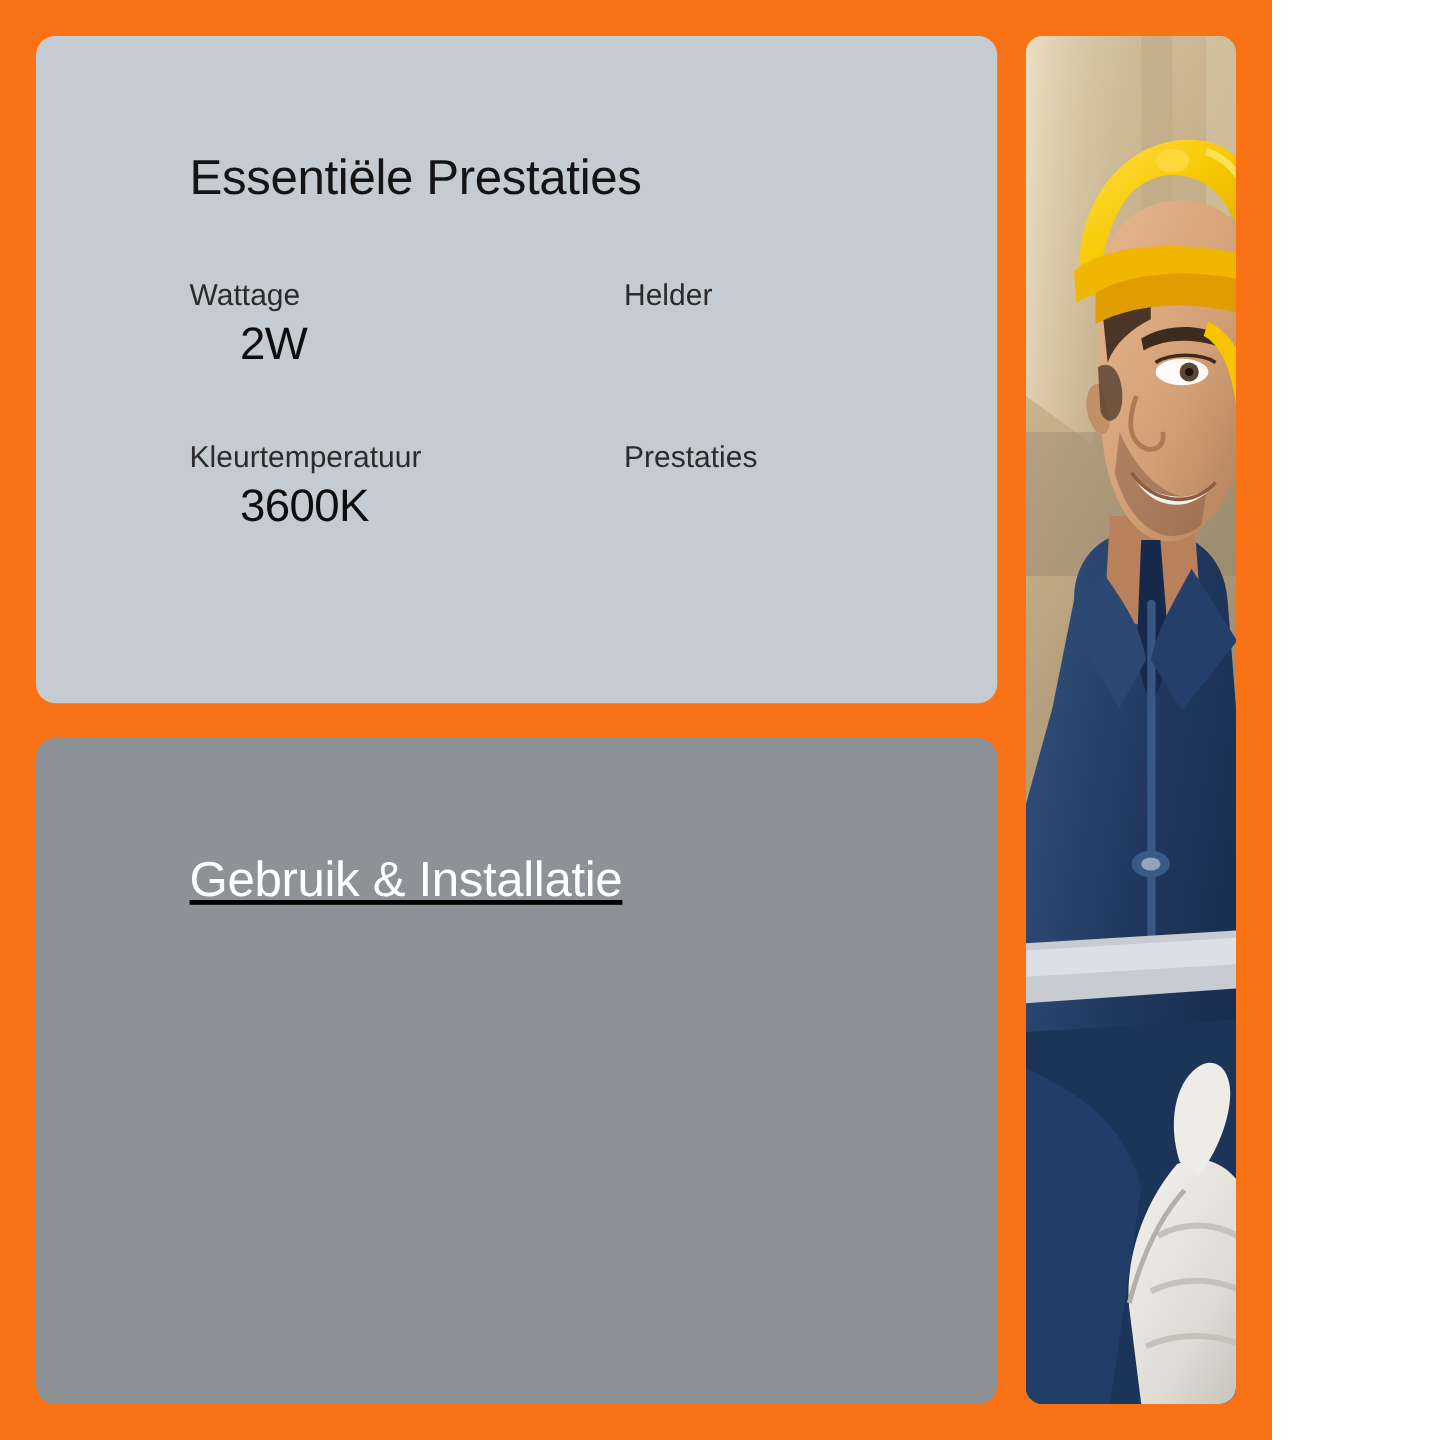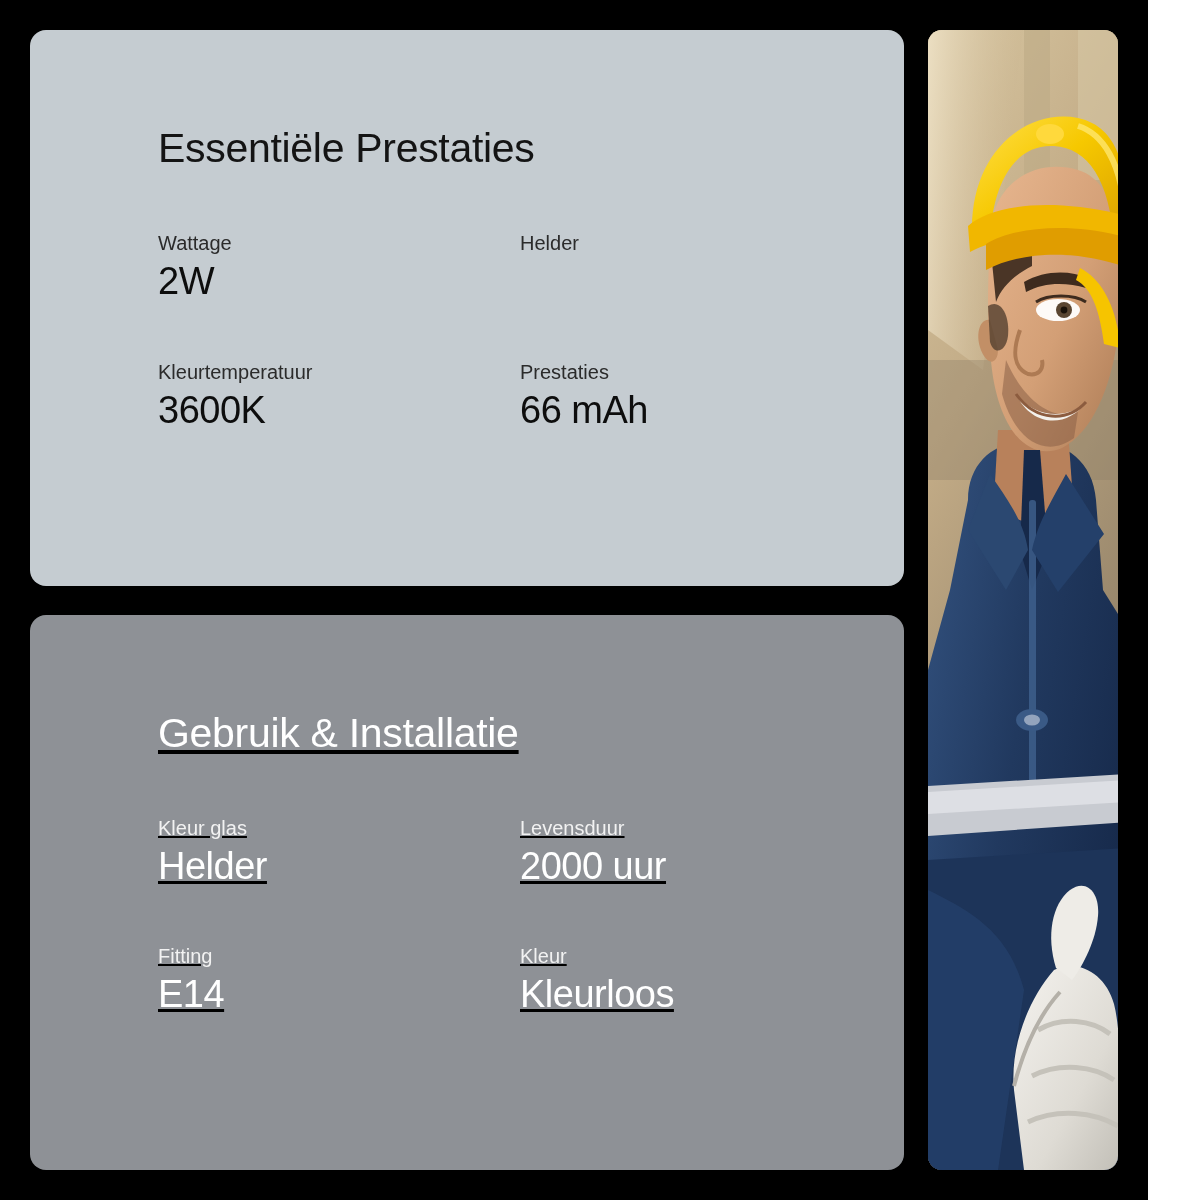--- a/index.html
+++ b/index.html
@@ -8,28 +8,28 @@
   }
   body {
     width: 1200px;
     height: 1200px;
     background: #ffffff;
     font-family: "Liberation Sans", sans-serif;
     overflow: hidden;
   }
   .page {
     position: relative;
-    width: 1148px;
+    width: 1060px;
     height: 1200px;
     box-sizing: border-box;
     display: flex;
     flex-direction: row;
     padding: 30px;
     gap: 24px;
-    background: #000000;
+    background: #f97316;
   }
   .left-col {
     display: flex;
     flex-direction: column;
     width: 918px;
     gap: 29px;
   }
   .card {
     border-radius: 16px;
     box-sizing: border-box;
@@ -57,35 +57,35 @@
   .card-dark .card-title { color: #ffffff; }
 
   .spec-grid {
     display: grid;
     grid-template-columns: 362px auto;
     row-gap: 56px;
     column-gap: 0px;
     margin-top: 60px;
   }
   .spec-label {
-    font-size: 20px;
+    font-size: 25px;
     font-weight: 400;
     line-height: 1.25;
     margin: 0 0 4px 0;
     letter-spacing: 0px;
   }
   .spec-value {
     font-size: 38px;
     font-weight: 400;
     line-height: 1.15;
     margin: 0;
     letter-spacing: -0.5px;
   }
   .card-light .spec-label { color: #2b2b2b; }
-  .card-light .spec-value { color: #0d0d0d; }
+  .card-light .spec-value { color: #0d0d0d; margin-left: 42px; }
   .card-dark .spec-label { color: #f2f2f2; }
   .card-dark .spec-value { color: #ffffff; }
 
   
   .photo-col {
     width: 200px;
     border-radius: 14px;
     overflow: hidden;
     position: relative;
     background: #b9a98e;
@@ -117,51 +117,27 @@
           <p class="spec-label">Helder</p>
         </div>
 
         <div class="spec-item">
           <p class="spec-label">Kleurtemperatuur</p>
           <p class="spec-value">3600K</p>
         </div>
 
         <div class="spec-item">
           <p class="spec-label">Prestaties</p>
-          <p class="spec-value">66 mAh</p>
         </div>
 
       </div>
     </section>
 
     <section class="card card-dark">
       <h2 class="card-title">Gebruik &amp; Installatie</h2>
-      <div class="spec-grid">
-
-        <div class="spec-item">
-          <p class="spec-label">Kleur glas</p>
-          <p class="spec-value">Helder</p>
-        </div>
-
-        <div class="spec-item">
-          <p class="spec-label">Levensduur</p>
-          <p class="spec-value">2000 uur</p>
-        </div>
-
-        <div class="spec-item">
-          <p class="spec-label">Fitting</p>
-          <p class="spec-value">E14</p>
-        </div>
-
-        <div class="spec-item">
-          <p class="spec-label">Kleur</p>
-          <p class="spec-value">Kleurloos</p>
-        </div>
-
-      </div>
     </section>
 
   </div>
 
   <div class="photo-col">
     <div class="photo">
       <svg width="200" height="1140" viewBox="0 0 200 1140" preserveAspectRatio="xMidYMid slice" aria-hidden="true">
         <defs>
           <linearGradient id="bg" x1="0" y1="0" x2="0.3" y2="1">
             <stop offset="0%" stop-color="#d8c7a2"></stop>

